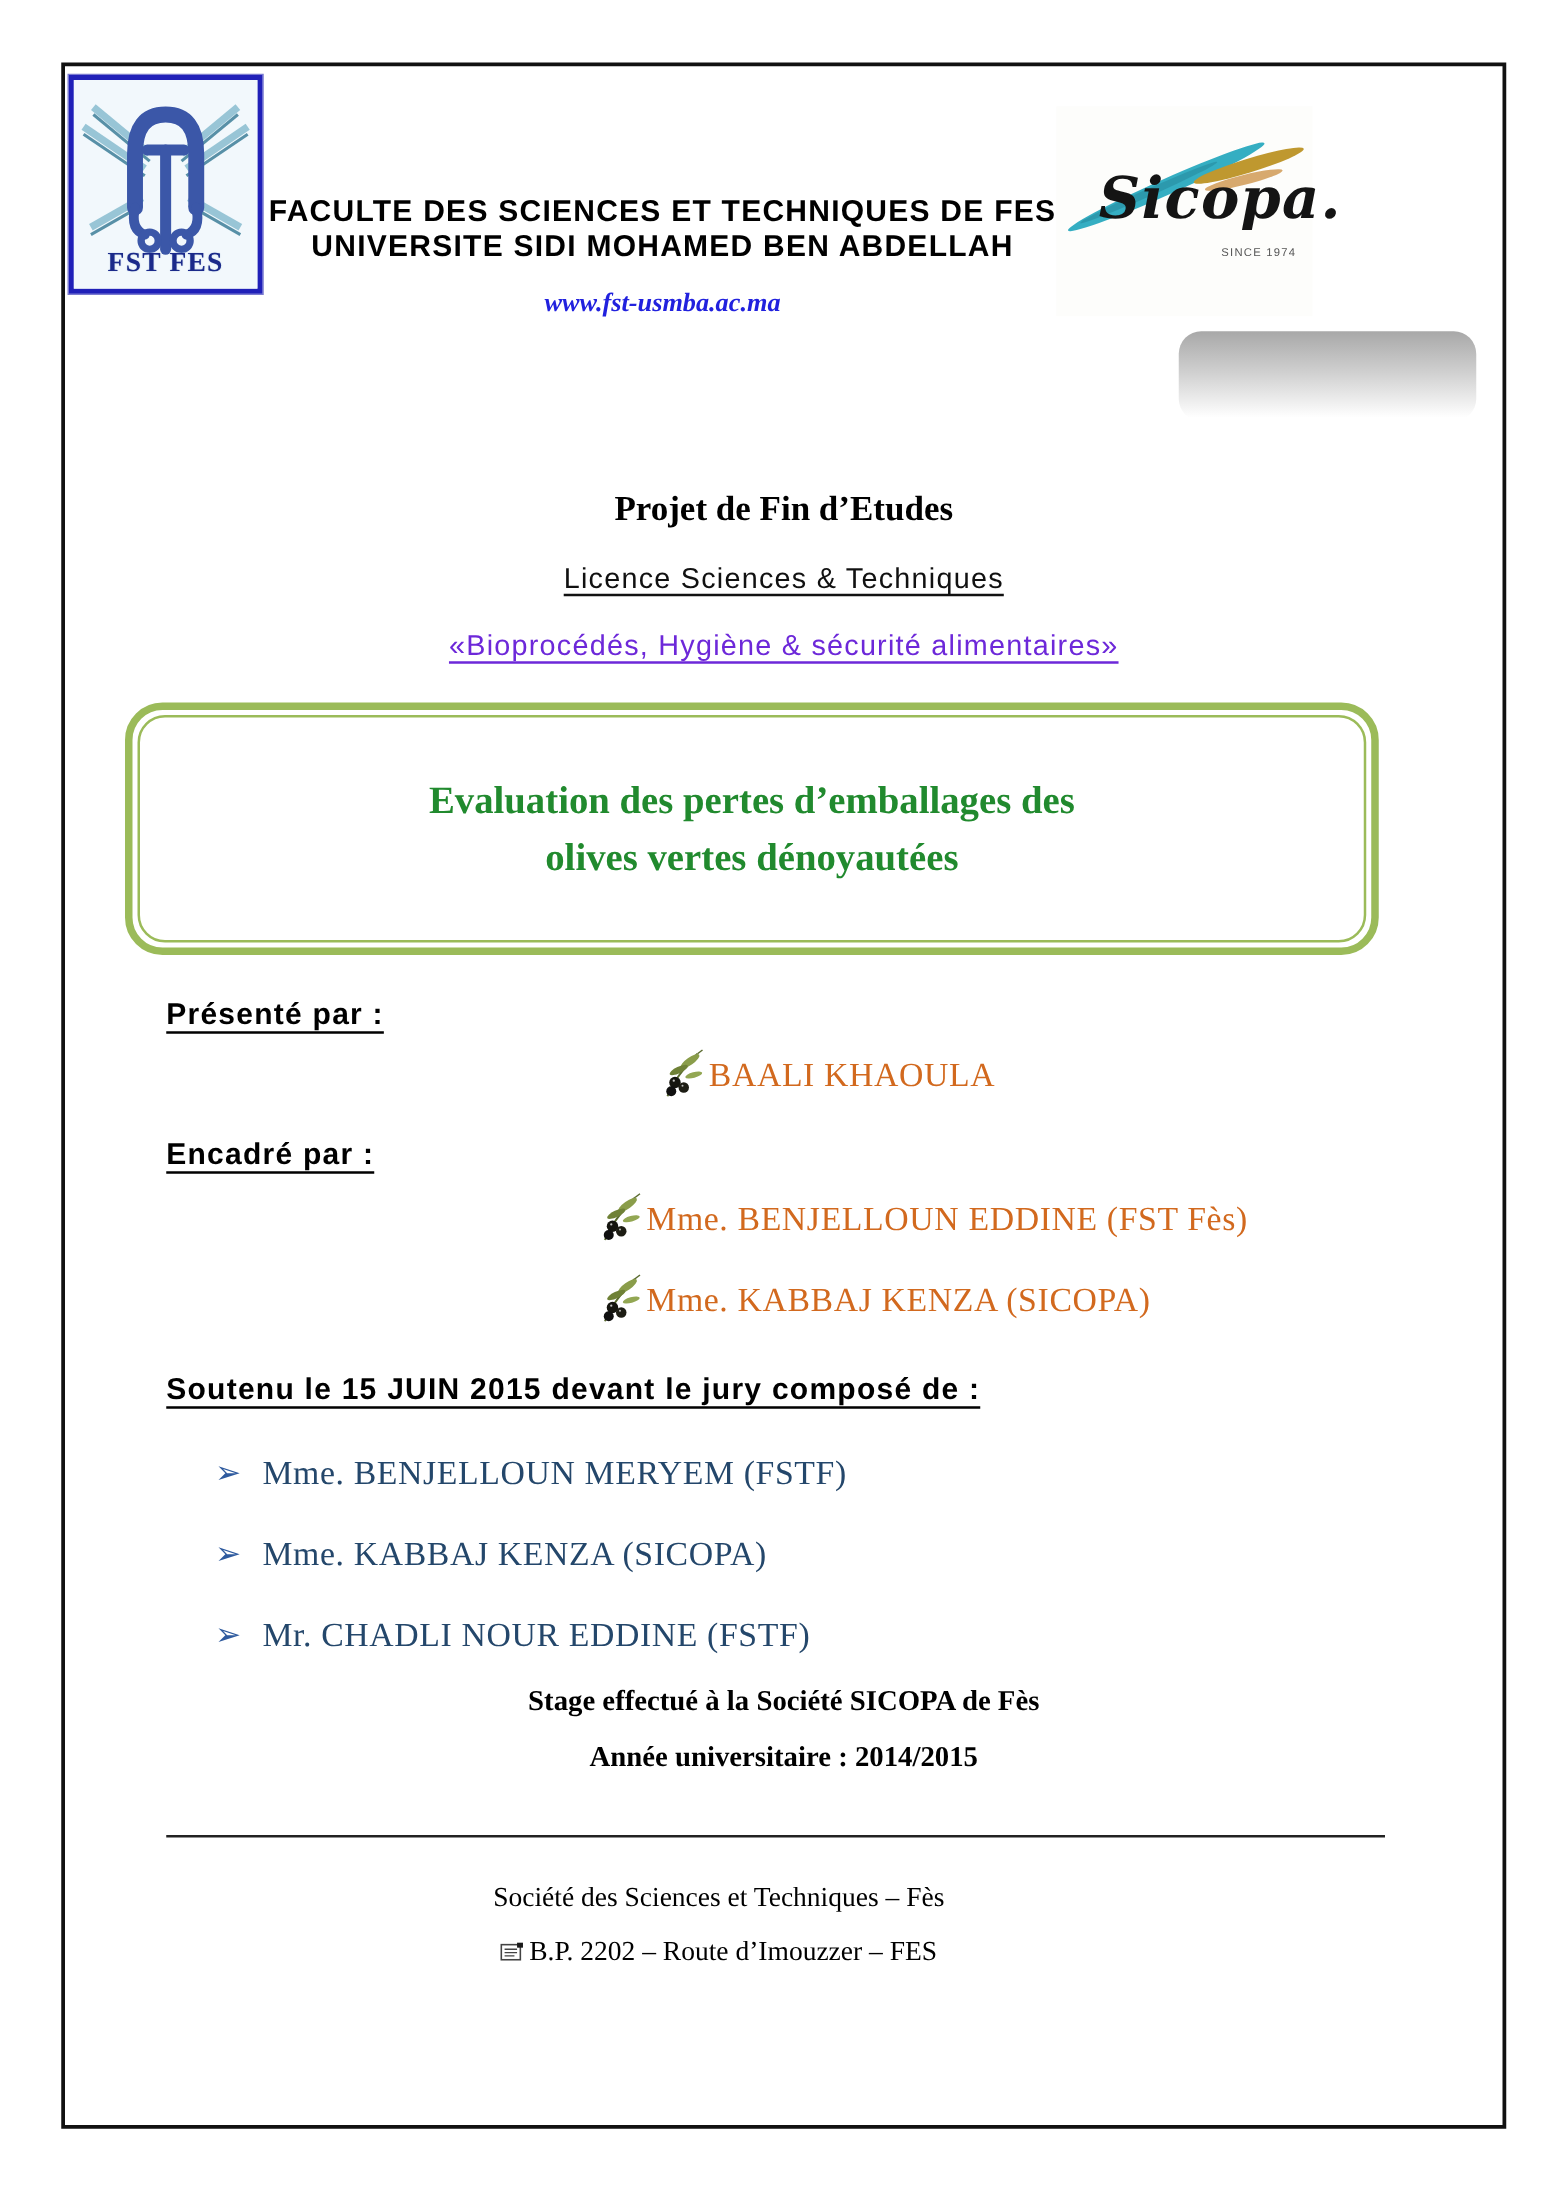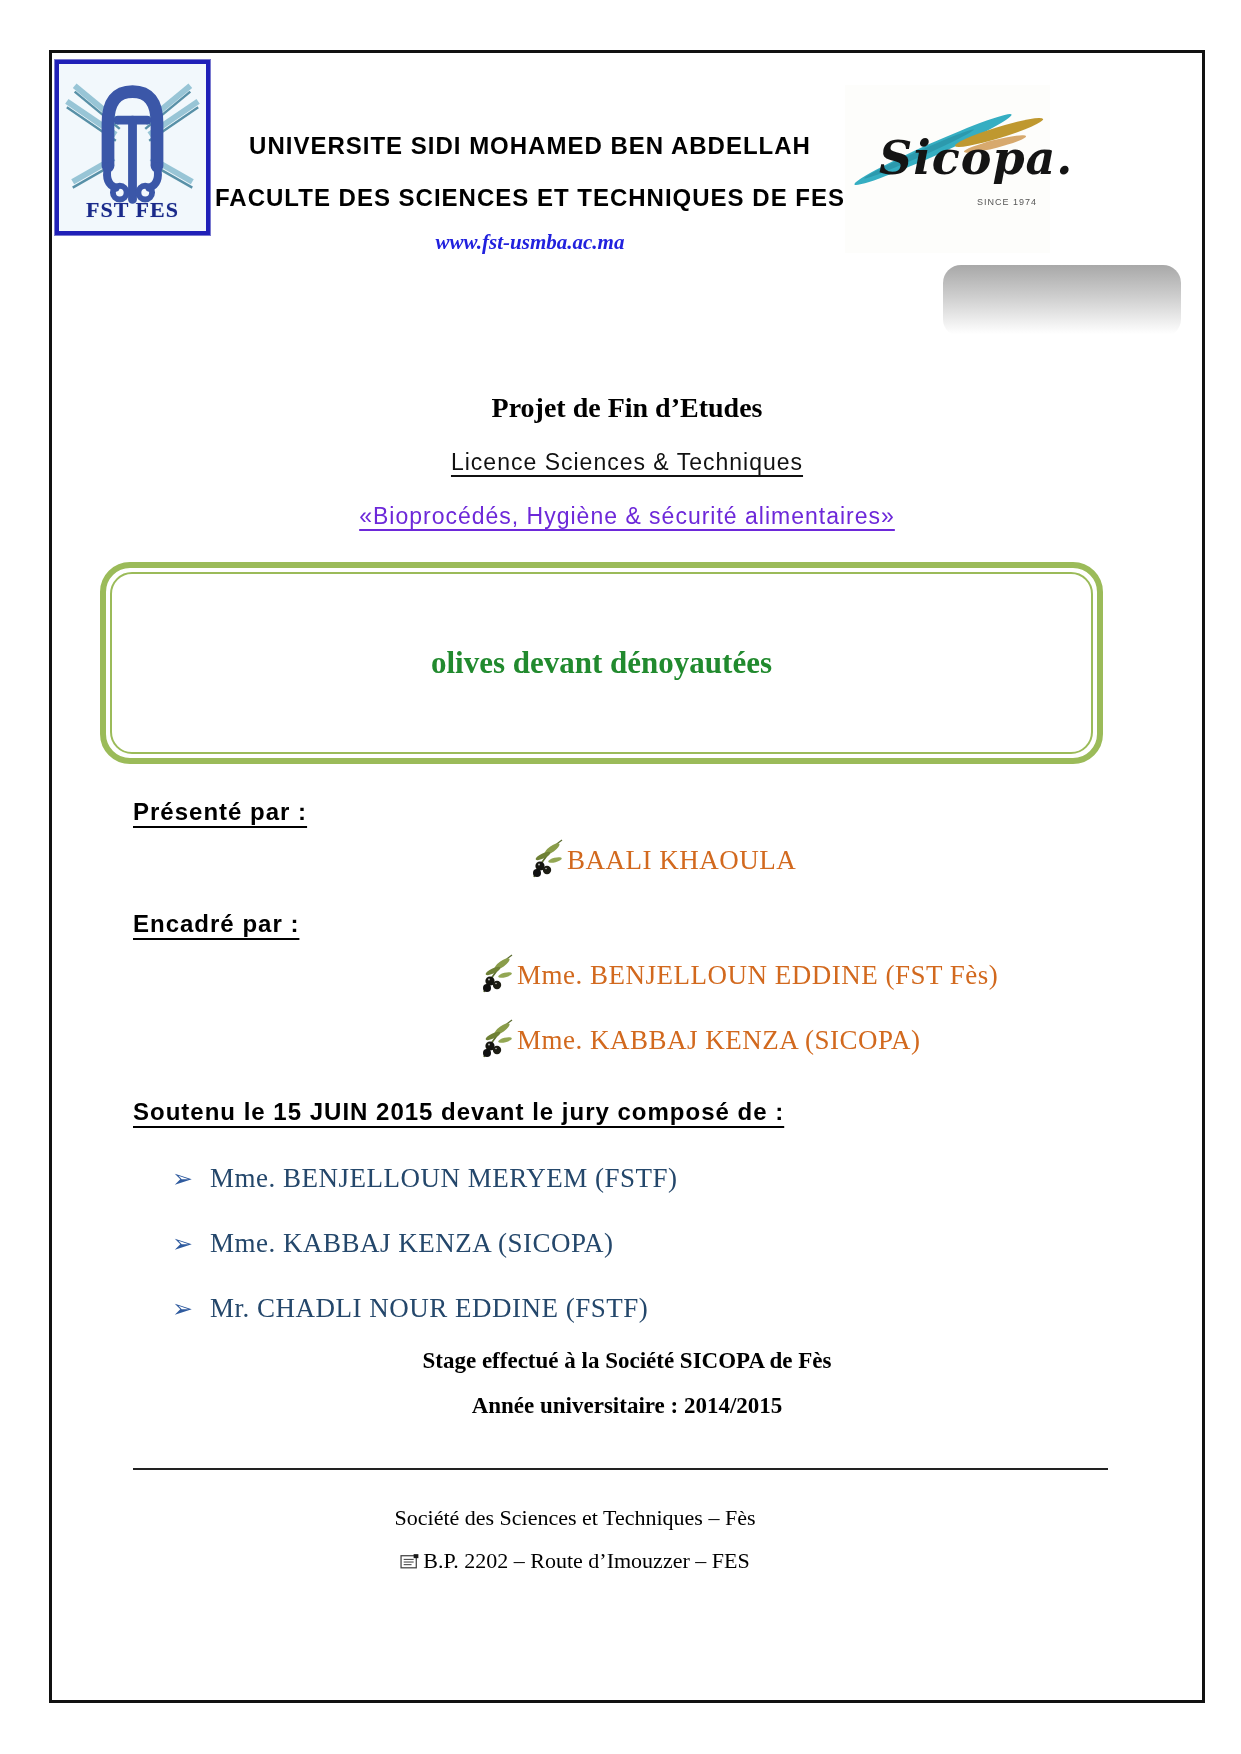--- a/index.html
+++ b/index.html
@@ -107,22 +107,22 @@
         <path d="M50 104 Q46 122 58 126" stroke-width="8"></path>
         <path d="M100 104 Q104 122 92 126" stroke-width="8"></path>
         <circle cx="62" cy="131" r="7" stroke-width="6"></circle>
         <circle cx="88" cy="131" r="7" stroke-width="6"></circle>
       </g>
     </svg>
     <div class="fst-label">FST FES</div>
   </div>
 
   <div class="header-block">
+    <div class="header-line second">FACULTE DES SCIENCES ET TECHNIQUES DE FES</div>
     <div class="header-line">UNIVERSITE SIDI MOHAMED BEN ABDELLAH</div>
-    <div class="header-line second">FACULTE DES SCIENCES ET TECHNIQUES DE FES</div>
     <a class="site-link" href="#">www.fst-usmba.ac.ma</a>
   </div>
 
   <div class="sicopa-logo">
     <div class="brush teal"></div>
     <div class="brush teal2"></div>
     <div class="brush gold"></div>
     <div class="brush gold2"></div>
     <div class="sicopa-word">Sicopa.</div>
     <div class="sicopa-since">SINCE 1974</div>
@@ -132,21 +132,22 @@
 
   <div class="project-block">
     <div class="project-type">Projet de Fin d’Etudes</div>
     <div class="project-degree">Licence Sciences &amp; Techniques</div>
     <div class="project-spec">«Bioprocédés, Hygiène &amp; sécurité alimentaires»</div>
   </div>
 
   <div class="title-box">
     <div class="title-box-inner">
       <div class="main-title">
-        <div>olives devant dénoyautées</div>
+        <div>Evaluation des pertes d’emballages des</div>
+        <div>olives vertes dénoyautées</div>
       </div>
     </div>
   </div>
 
   <div class="ul-label" style="left:133px; top:798px;">Présenté par :</div>
 
   <div class="olive-row" style="left:528px; top:845px;">
     <svg viewBox="0 0 36 40">
       <path d="M30 4 Q20 14 12 26 Q8 32 6 38" stroke="#5a6b2f" stroke-width="1.6" fill="none"></path>
       <path d="M30 4 l4 -3" stroke="#5a6b2f" stroke-width="1.2" fill="none"></path>

